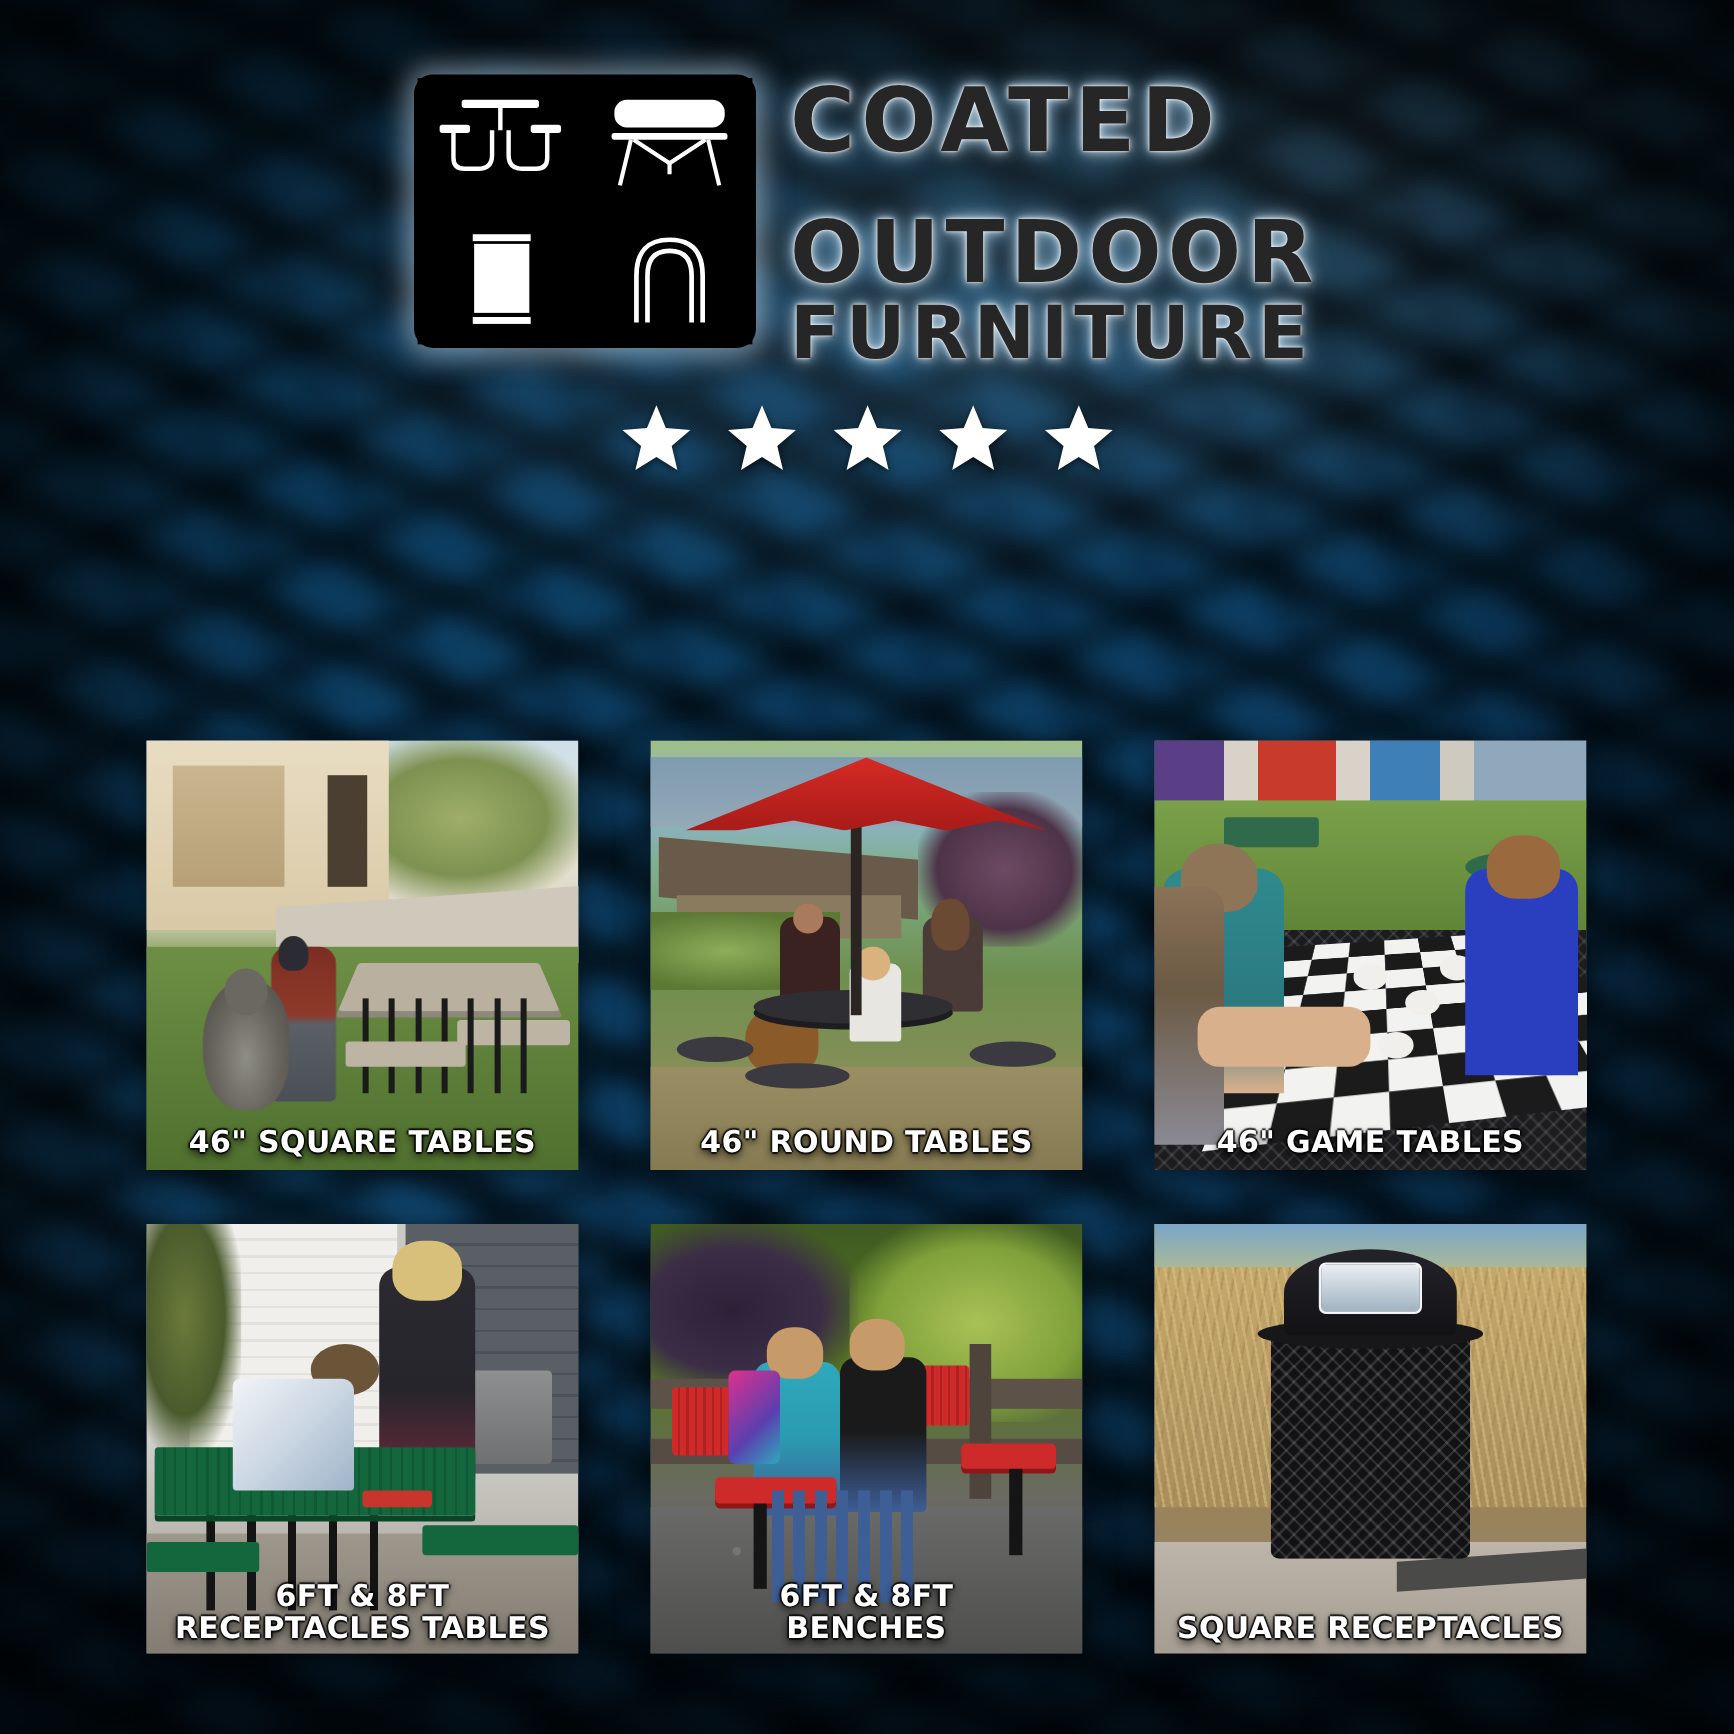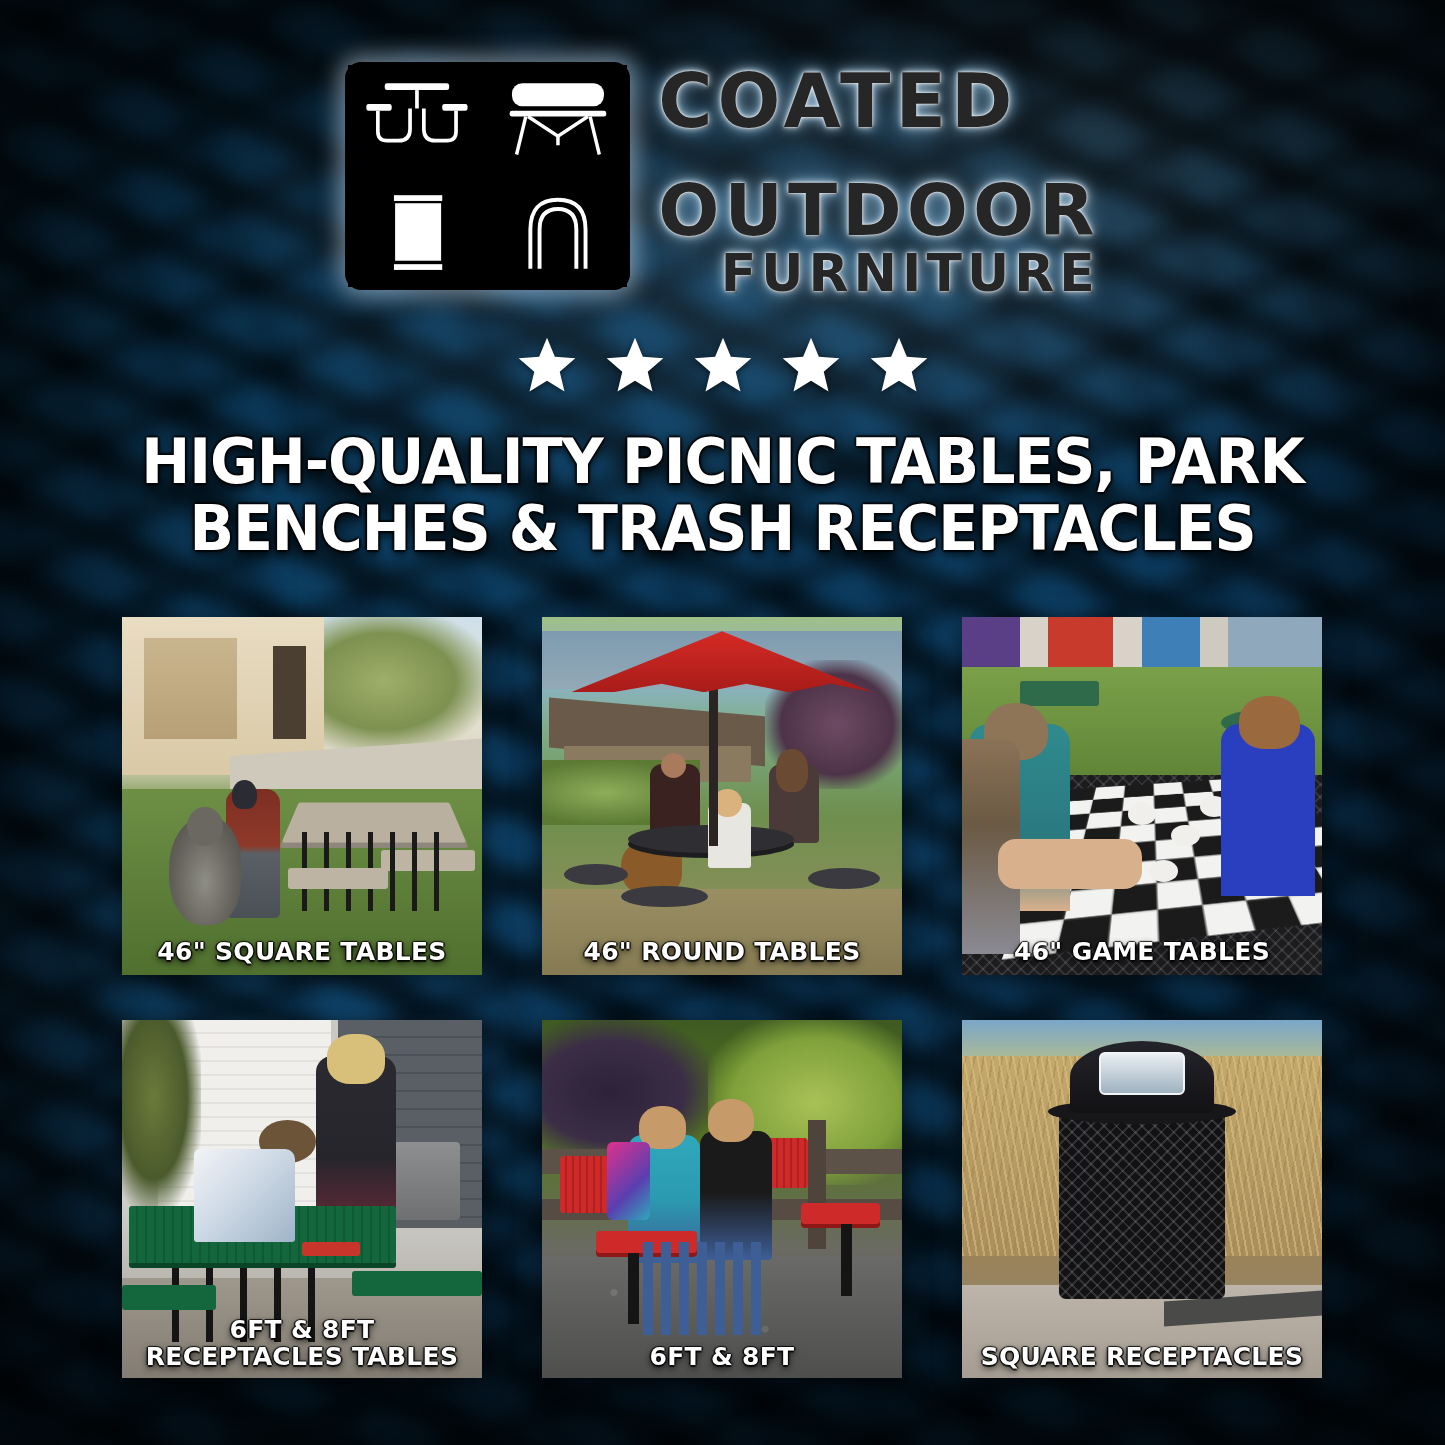--- a/index.html
+++ b/index.html
@@ -121,21 +121,21 @@
     color: #262626;
     text-shadow:
       0 0 2px #ffffff,
       0 0 5px #dfe9f2,
       0 0 12px #9dc0d8,
       0 0 22px rgba(140,180,210,0.75),
       2px 2px 2px rgba(0,0,0,0.9);
     white-space: nowrap;
   }
   .logo-line.l2 { font-size: 72px; margin-top: 36px; }
-  .logo-line.l3 { font-size: 52px; text-align: right; }
+  .logo-line.l3 { font-size: 61px; }
 
   
   .stars {
     position: absolute;
     top: 333px;
     left: 0;
     width: 100%;
     display: flex;
     justify-content: center;
     gap: 22px;
@@ -433,24 +433,20 @@
           <path fill="#ffffff" d="M12 1.8l2.95 7.1 7.67.6-5.84 5 1.78 7.48L12 17.9l-6.56 4.08L7.22 14.5l-5.84-5 7.67-.6z"></path>
         </svg>
       <svg class="star" width="66" height="64" viewBox="0 0 24 24">
           <path fill="#ffffff" d="M12 1.8l2.95 7.1 7.67.6-5.84 5 1.78 7.48L12 17.9l-6.56 4.08L7.22 14.5l-5.84-5 7.67-.6z"></path>
         </svg>
       <svg class="star" width="66" height="64" viewBox="0 0 24 24">
           <path fill="#ffffff" d="M12 1.8l2.95 7.1 7.67.6-5.84 5 1.78 7.48L12 17.9l-6.56 4.08L7.22 14.5l-5.84-5 7.67-.6z"></path>
         </svg>
     </div>
 
-    <div class="headline">
-      <span class="headline-line">HIGH-QUALITY PICNIC TABLES, PARK</span>
-      <span class="headline-line">BENCHES &amp; TRASH RECEPTACLES</span>
-    </div>
 
     <div class="grid">
 
       <div class="tile">
         <div class="scene">
           <div class="t1-sky"></div>
             <div class="t1-tree"></div>
             <div class="t1-house"></div>
           <div class="t1-door"></div>
             <div class="t1-win"></div>
@@ -565,20 +561,21 @@
             <div class="t5-boy1h"></div>
           <div class="t5-boy2"></div>
             <div class="t5-boy2h"></div>
           <div class="t5-pack"></div>
           <div class="t5-seat1"></div>
             <div class="t5-leg1"></div>
             <div class="t5-legs"></div>
         </div>
         <div class="caption two-line">
           <span class="cl">6FT &amp; 8FT</span>
+          <span class="cl">BENCHES</span>
         </div>
       </div>
 
       <div class="tile">
         <div class="scene">
           <div class="t6-bg"></div>
             <div class="t6-grass"></div>
             <div class="t6-sky"></div>
           <div class="t6-walk"></div>
             <div class="t6-curb"></div>

